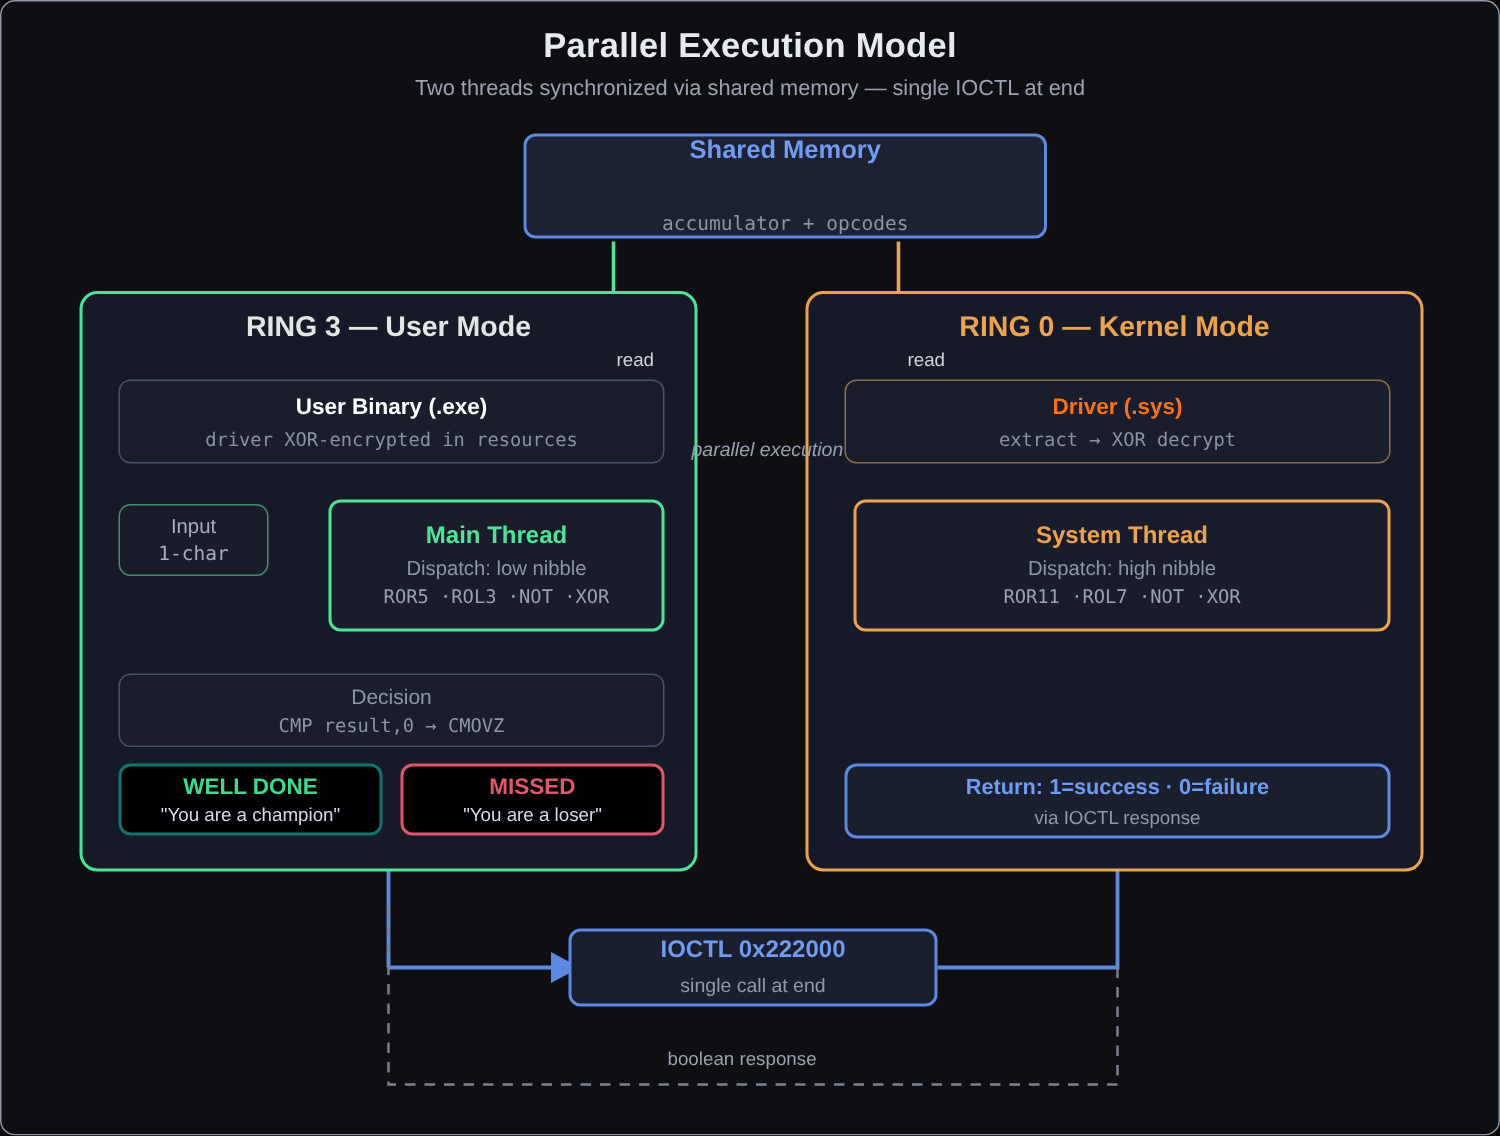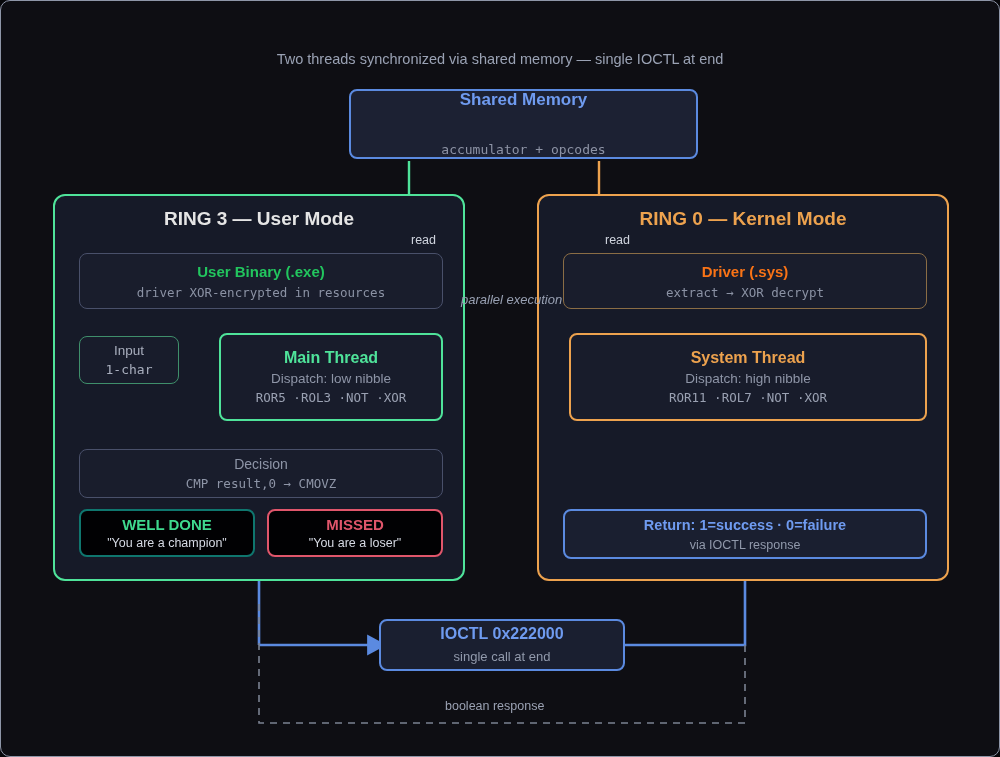--- a/index.html
+++ b/index.html
@@ -84,21 +84,21 @@
     border-radius: 8px; background: #191d2c;
     display: flex; flex-direction: column;
     align-items: center; justify-content: center; text-align: center;
   }
   .panel .p1 { font-size: 15px; font-weight: bold; margin-bottom: 5px; }
   .panel .p2 { font-size: 12.5px; color: #8b92a4; }
   .panel .s1 { font-size: 14px; color: #8e95a7; }
   .panel .s2 { font-size: 12.5px; color: #8e95a7; margin-top: 4px; }
 
   #user-binary   { left: 24px; top: 57px; width: 364px; height: 56px; border: 1px solid #49506a; }
-  #user-binary .p1 { color: #22c55e; }
+  #user-binary .p1 { color: #ffffff; }
   #driver        { left: 24px; top: 57px; width: 364px; height: 56px; border: 1px solid #8a6d45; }
   #driver .p1    { color: #f97316; }
 
   #input-box {
     left: 24px; top: 140px; width: 100px; height: 48px;
     border: 1px solid #3f8f6b; border-radius: 8px; background: #181c2b;
   }
   #input-box .s1 { font-size: 13.5px; color: #a8aebd; }
   #input-box .s2 { font-size: 13px; color: #a8aebd; }
 
@@ -149,20 +149,21 @@
   #label-parallel   { left: 460px; top: 291px; font-size: 13px; font-style: italic; color: #98a0b2; }
   #label-boolean    { left: 444px; top: 698px; font-size: 12.5px; color: #9aa1b2; }
 
   svg.wires { position: absolute; left: 0; top: 0; width: 1000px; height: 757px; pointer-events: none; }
 </style>
 </head>
 <body>
 
 <div id="page">
 
+  <div class="ttl" id="doc-title">Parallel Execution Model</div>
   <div class="ttl" id="doc-subtitle">Two threads synchronized via shared memory — single IOCTL at end</div>
 
   <svg class="wires" viewBox="0 0 1000 757">
     <defs>
       <marker id="ah-green" markerWidth="9" markerHeight="9" refX="1.5" refY="4.5" orient="auto">
         <path d="M0,0.5 L7.5,4.5 L0,8.5 z" fill="#4fe39a"></path>
       </marker>
       <marker id="ah-orange" markerWidth="9" markerHeight="9" refX="1.5" refY="4.5" orient="auto">
         <path d="M0,0.5 L7.5,4.5 L0,8.5 z" fill="#eda24e"></path>
       </marker>

